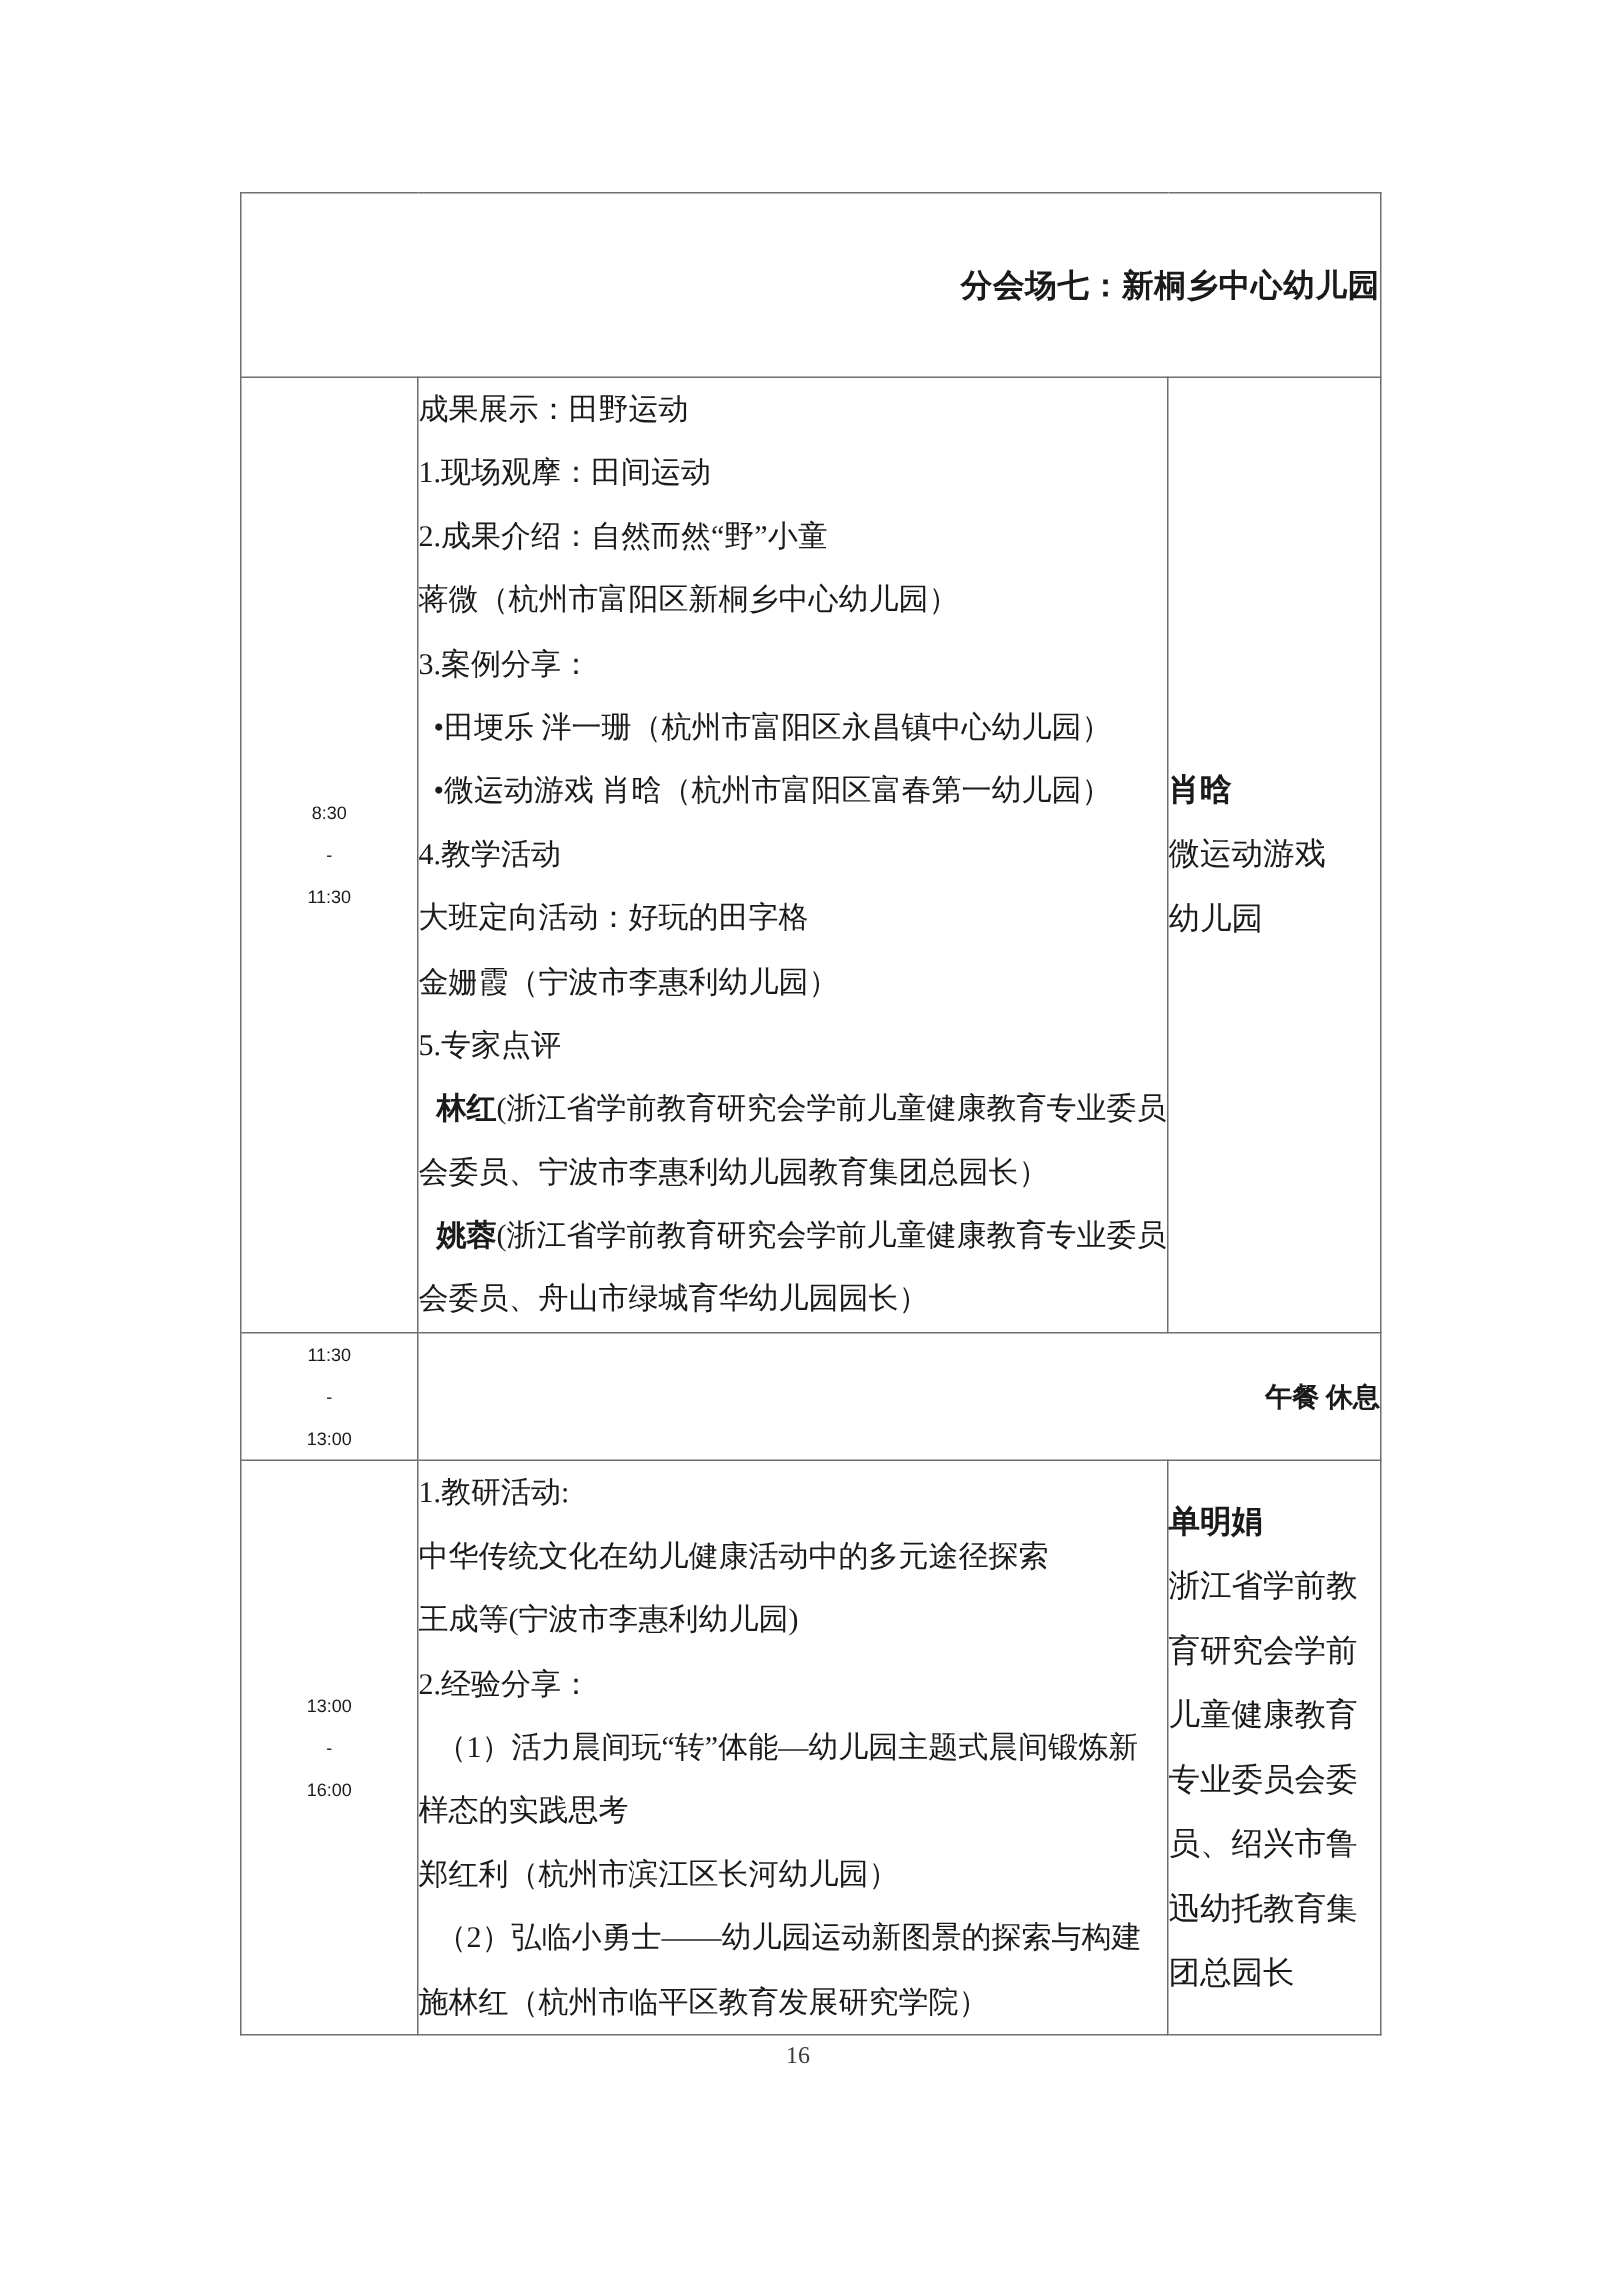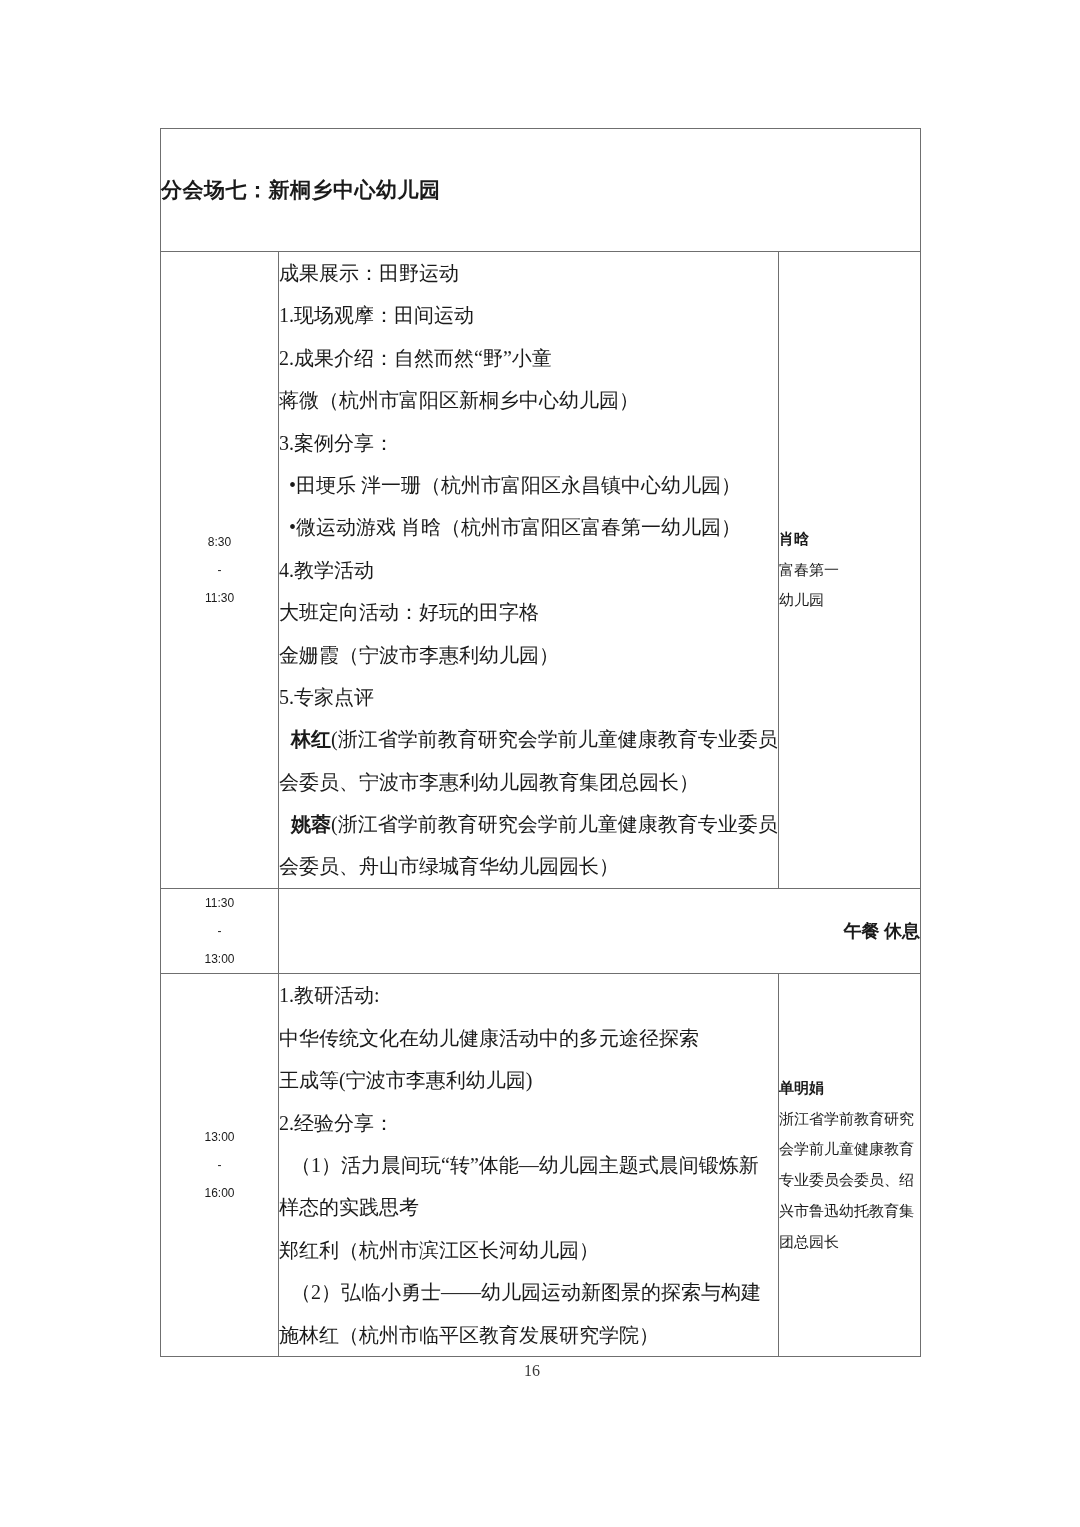--- a/index.html
+++ b/index.html
@@ -38,21 +38,21 @@
   }
 
   
   col.c-time    { width: 118px; }
   col.c-content { width: 500px; }
   col.c-host    { width: 142px; }
 
   
   .title-cell {
     height: 122px;
-    text-align: left;
+    text-align: right;
     vertical-align: middle;
   }
   .title-text {
     font-size: 21px;
     font-weight: bold;
     letter-spacing: 0.5px;
     font-family: "Liberation Sans", "DejaVu Sans", sans-serif;
   }
 
   
@@ -92,21 +92,21 @@
   .lunch-cell {
     text-align: right;
     font-size: 18px;
     font-weight: bold;
   }
 
   
   .host-cell {
     vertical-align: top;
     padding: 14px 8px 10px 12px;
-    font-size: 15px;
+    font-size: 21px;
     line-height: 2.05;
   }
   .host-cell .hname { font-weight: bold; }
   .host-cell .hdesc { display: block; }
 
   
   .page-number {
     position: absolute;
     left: 0;
     top: 1362px;
@@ -153,21 +153,21 @@
           <div class="ln ind-bul">•微运动游戏 肖晗（杭州市富阳区富春第一幼儿园）</div>
           <div class="ln">4.教学活动</div>
           <div class="ln">大班定向活动：好玩的田字格</div>
           <div class="ln">金姗霞（宁波市李惠利幼儿园）</div>
           <div class="ln">5.专家点评</div>
           <div class="ln hang"><b>林红</b><span>(浙江省学前教育研究会学前儿童健康教育专业委员会委员、宁波市李惠利幼儿园教育集团总园长）</span></div>
           <div class="ln hang"><b>姚蓉</b><span>(浙江省学前教育研究会学前儿童健康教育专业委员会委员、舟山市绿城育华幼儿园园长）</span></div>
         </td>
         <td class="host-cell">
           <span class="hname">肖晗</span>
-          <span class="hdesc">富春第一</span>
+          <span class="hdesc">微运动游戏</span>
           <span class="hdesc">幼儿园</span>
         </td>
       </tr>
 
       <tr>
         <td class="time-cell">
           <div>11:30</div>
           <div>-</div>
           <div>13:00</div>
         </td>

